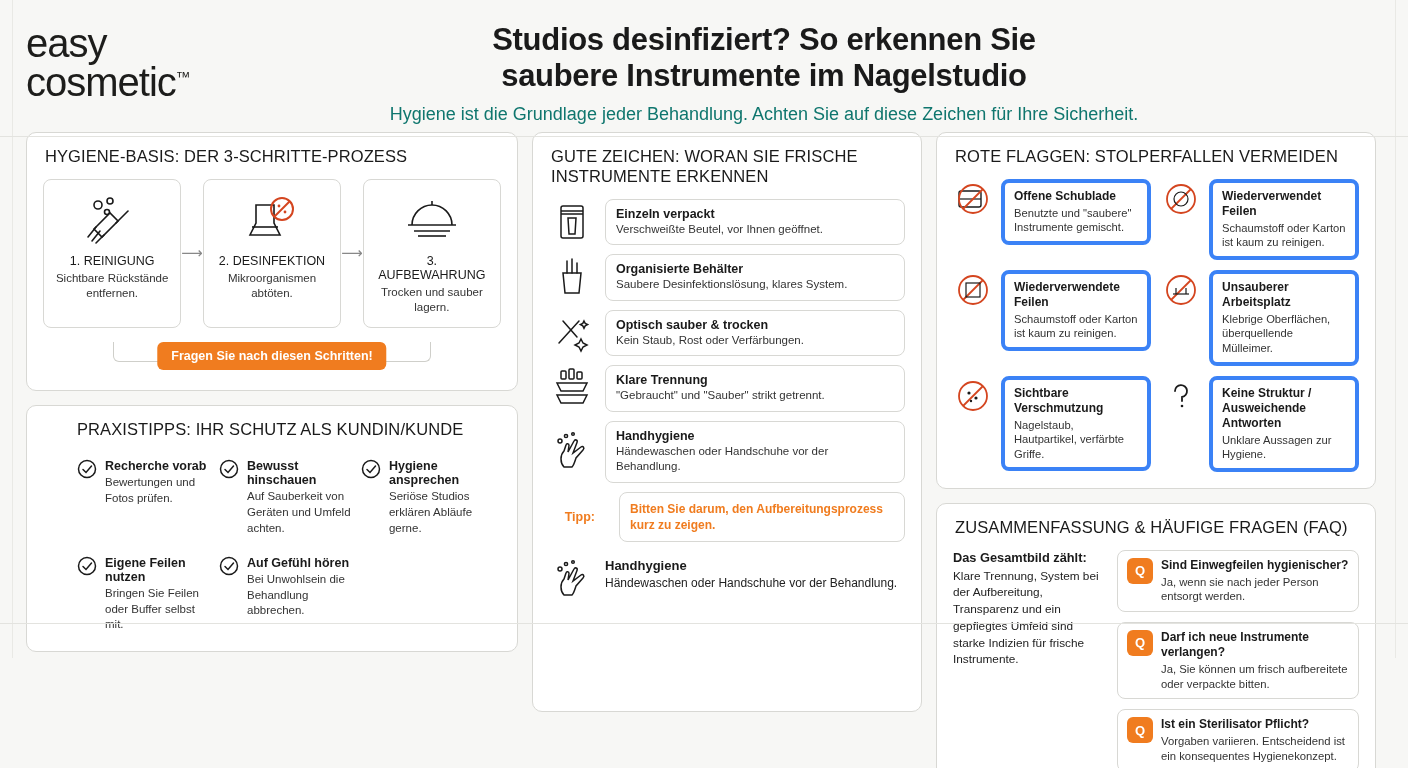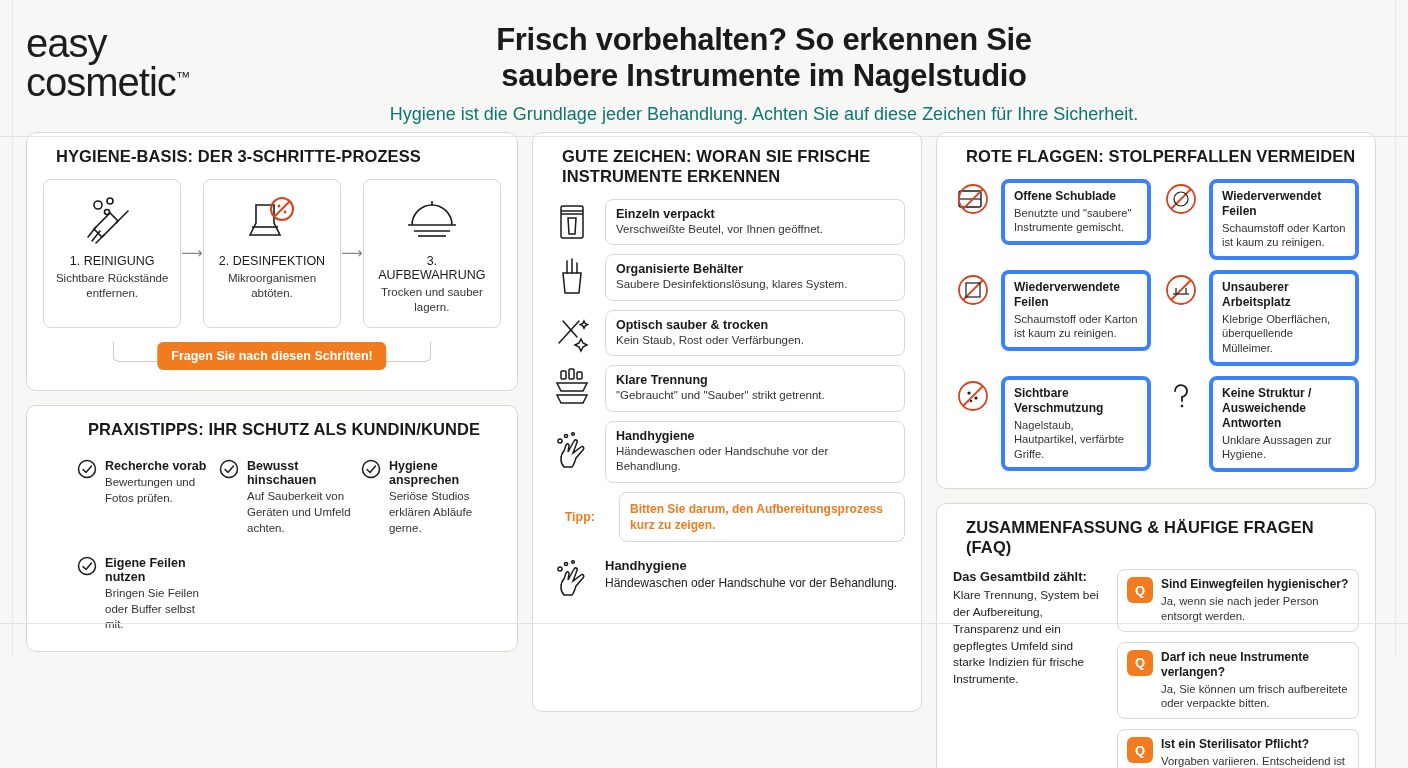--- a/index.html
+++ b/index.html
@@ -29,21 +29,21 @@
   .col { display:flex; flex-direction:column; gap: 14px; }
   .col-left  { width: 492px; }
   .col-mid   { width: 390px; }
   .col-right { width: 440px; }
 
   .card {
     background:#fff; border:1px solid #d8d8d4; border-radius:10px;
     padding: 14px 16px 16px 16px;
   }
   .card h2 {
-    font-size: 16.5px; font-weight: bold; margin:0 0 12px 13px; letter-spacing:0.1px;
+    font-size: 16.5px; font-weight: normal; margin:0 0 12px 2px; letter-spacing:0.1px;
     text-transform: uppercase; line-height:1.2;
   }
 
   
   .steps { display:flex; align-items:stretch; gap:0; }
   .step {
     width: 139px; border:1px solid #d8d8d4; border-radius:8px; padding: 10px 8px 12px 8px;
     text-align:center; background:#fff;
   }
   .step .ico { height: 58px; display:flex; align-items:center; justify-content:center; }
@@ -118,21 +118,21 @@
   <div class="edge-l"></div>
   <div class="edge-r"></div>
   <div class="sep"></div>
 
   <div class="header">
     <div class="logo">
       <div class="logo-text">easy</div>
       <div class="logo-text"><span>cosmetic</span><span class="tm">™</span></div>
     </div>
     <div class="head-center">
-      <div class="head-title">Frisch vorbehalten? So erkennen Sie</div>
+      <div class="head-title">Studios desinfiziert? So erkennen Sie</div>
       <div class="head-title">saubere Instrumente im Nagelstudio</div>
       <div class="head-sub">Hygiene ist die Grundlage jeder Behandlung. Achten Sie auf diese Zeichen für Ihre Sicherheit.</div>
     </div>
     <div class="head-right"></div>
   </div>
 
   <div class="cols">
 
     <div class="col col-left">
 
@@ -233,20 +233,32 @@
               <svg width="20" height="20" viewBox="0 0 20 20" fill="none" stroke="#1a1a1a" stroke-width="1.5">
                   <circle cx="10" cy="10" r="8.5"></circle>
                   <path d="M6 10.5 L9 13.5 L14.5 7" stroke-linecap="round"></path>
                 </svg>
             </div>
             <div>
               <div class="t-title">Eigene Feilen nutzen</div>
               <div class="t-desc">Bringen Sie Feilen oder Buffer selbst mit.</div>
             </div>
           </div>
+          <div class="tip">
+            <div class="check">
+              <svg width="20" height="20" viewBox="0 0 20 20" fill="none" stroke="#1a1a1a" stroke-width="1.5">
+                  <circle cx="10" cy="10" r="8.5"></circle>
+                  <path d="M6 10.5 L9 13.5 L14.5 7" stroke-linecap="round"></path>
+                </svg>
+            </div>
+            <div>
+              <div class="t-title">Auf Gefühl hören</div>
+              <div class="t-desc">Bei Unwohlsein die Behandlung abbrechen.</div>
+            </div>
+          </div>
           <div class="tip"></div>
         </div>
       </div>
 
     </div>
 
     <div class="col col-mid">
       <div class="card" style="height:580px;">
         <h2>GUTE ZEICHEN: WORAN SIE FRISCHE INSTRUMENTE ERKENNEN</h2>
 

